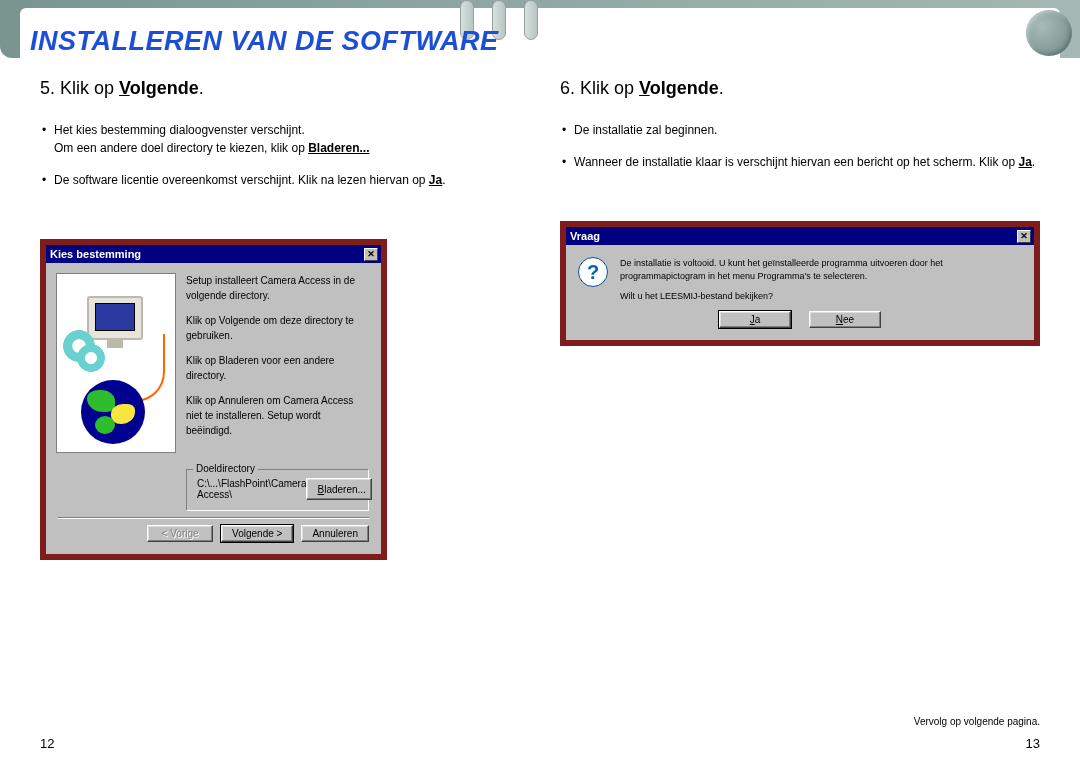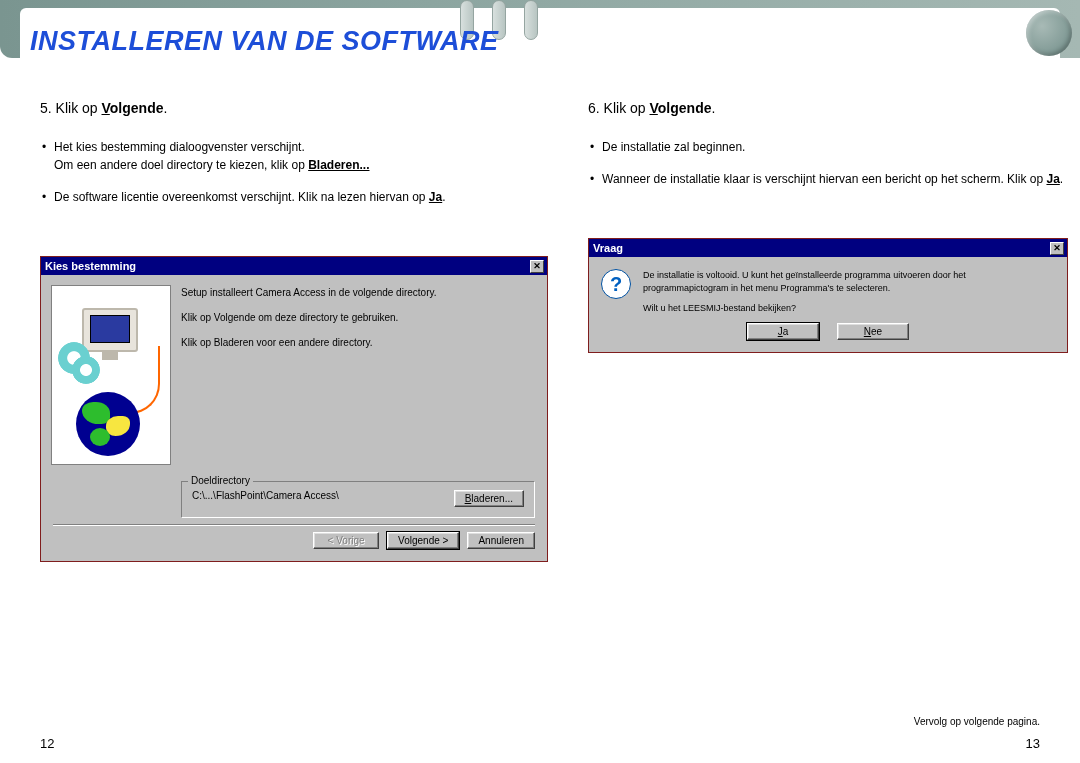--- a/index.html
+++ b/index.html
@@ -68,24 +68,23 @@
     display: flex;
     padding: 20px 40px 10px 40px;
     gap: 40px;
     height: 660px;
   }
   .col {
     flex: 1;
     position: relative;
   }
   .step-heading {
-    font-size: 14px;
+    font-size: 18px;
     font-weight: normal;
     margin-bottom: 22px;
-    margin-top: 22px;
   }
   .step-num { font-weight: normal; }
   .step-bold { font-weight: bold; }
   .step-underline { text-decoration: underline; }
   .bullets {
     font-size: 12px;
     line-height: 1.5;
     list-style: none;
     padding-left: 0;
     margin-bottom: 6px;
@@ -98,27 +97,27 @@
   .bullets li::before {
     content: "•";
     position: absolute;
     left: 2px;
     top: 0;
   }
   .inline-bold { font-weight: bold; }
   .inline-under { text-decoration: underline; }
   
   .dialog {
-    border: 1px solid #7f1d1d;
+    border: 6px solid #7f1d1d;
     background: #c0c0c0;
     font-family: "MS Sans Serif", Tahoma, sans-serif;
     font-size: 10px;
   }
   .dlg1 {
-    width: 508px;
+    width: 347px;
     margin-top: 50px;
   }
   .titlebar {
     background: #000080;
     color: #fff;
     height: 18px;
     display: flex;
     align-items: center;
     justify-content: space-between;
     padding: 0 3px 0 4px;
@@ -355,20 +354,21 @@
           <div class="globe">
             <div class="continent1"></div>
             <div class="continent2"></div>
             <div class="continent3"></div>
           </div>
         </div>
         <div class="dlg-text">
           <p>Setup installeert Camera Access in de volgende directory.</p>
           <p>Klik op Volgende om deze directory te gebruiken.</p>
           <p>Klik op Bladeren voor een andere directory.</p>
+          <p>Klik op Annuleren om Camera Access niet te installeren. Setup wordt beëindigd.</p>
         </div>
       </div>
       <div class="doeldir-frame">
         <span class="doeldir-label">Doeldirectory</span>
         <div class="doeldir-row">
           <span class="path-text">C:\...\FlashPoint\Camera Access\</span>
           <button class="win-btn"><span class="u">B</span><span>laderen...</span></button>
         </div>
       </div>
       <div class="dlg-divider"></div>

